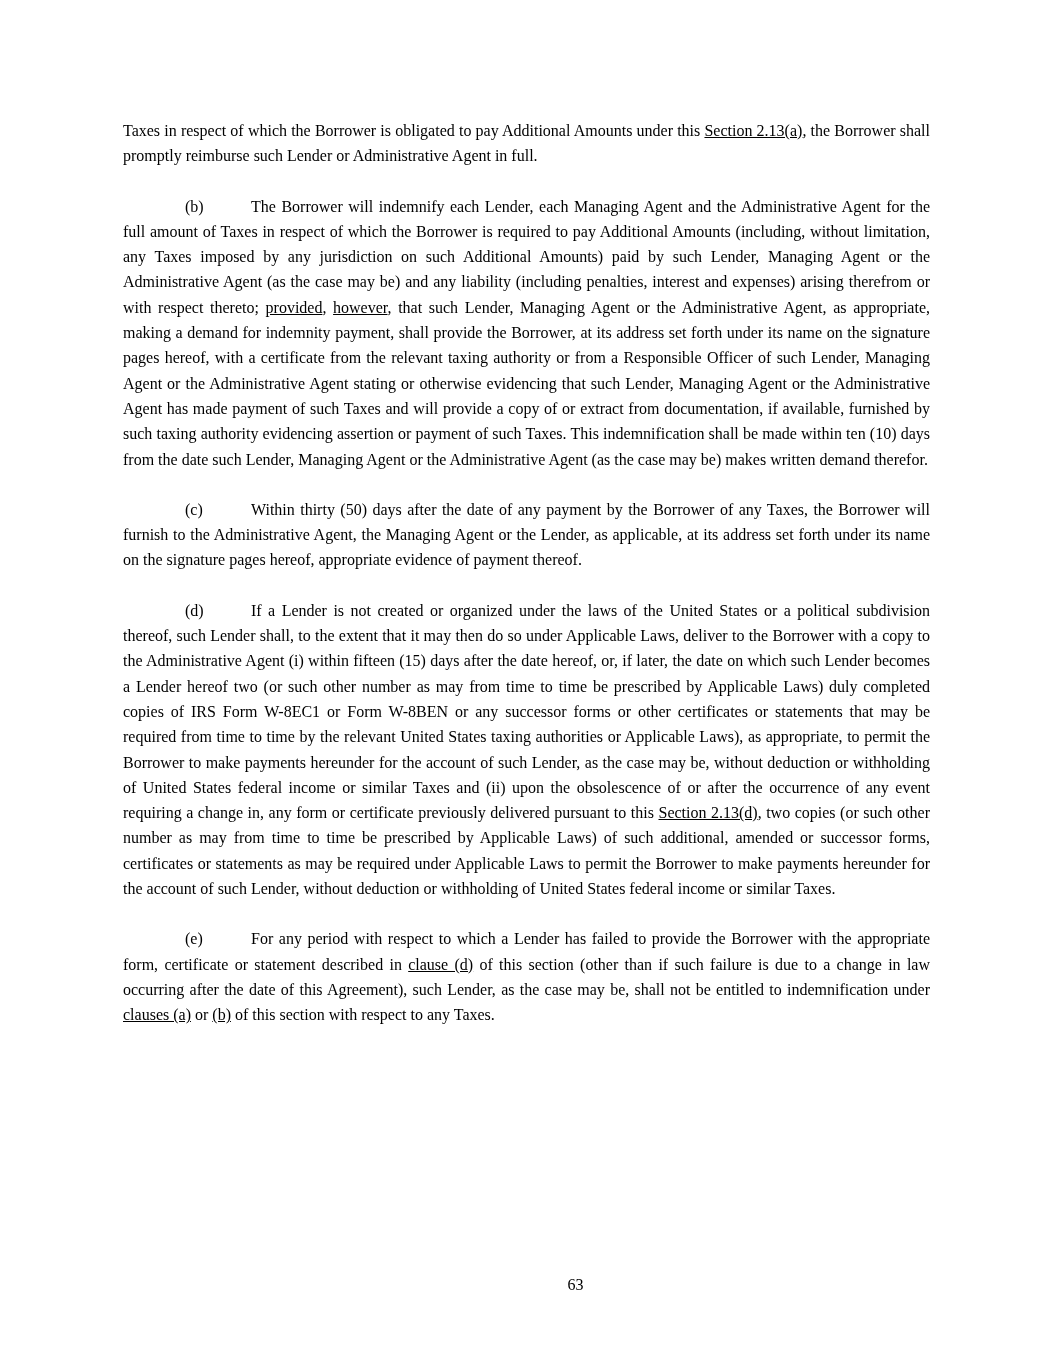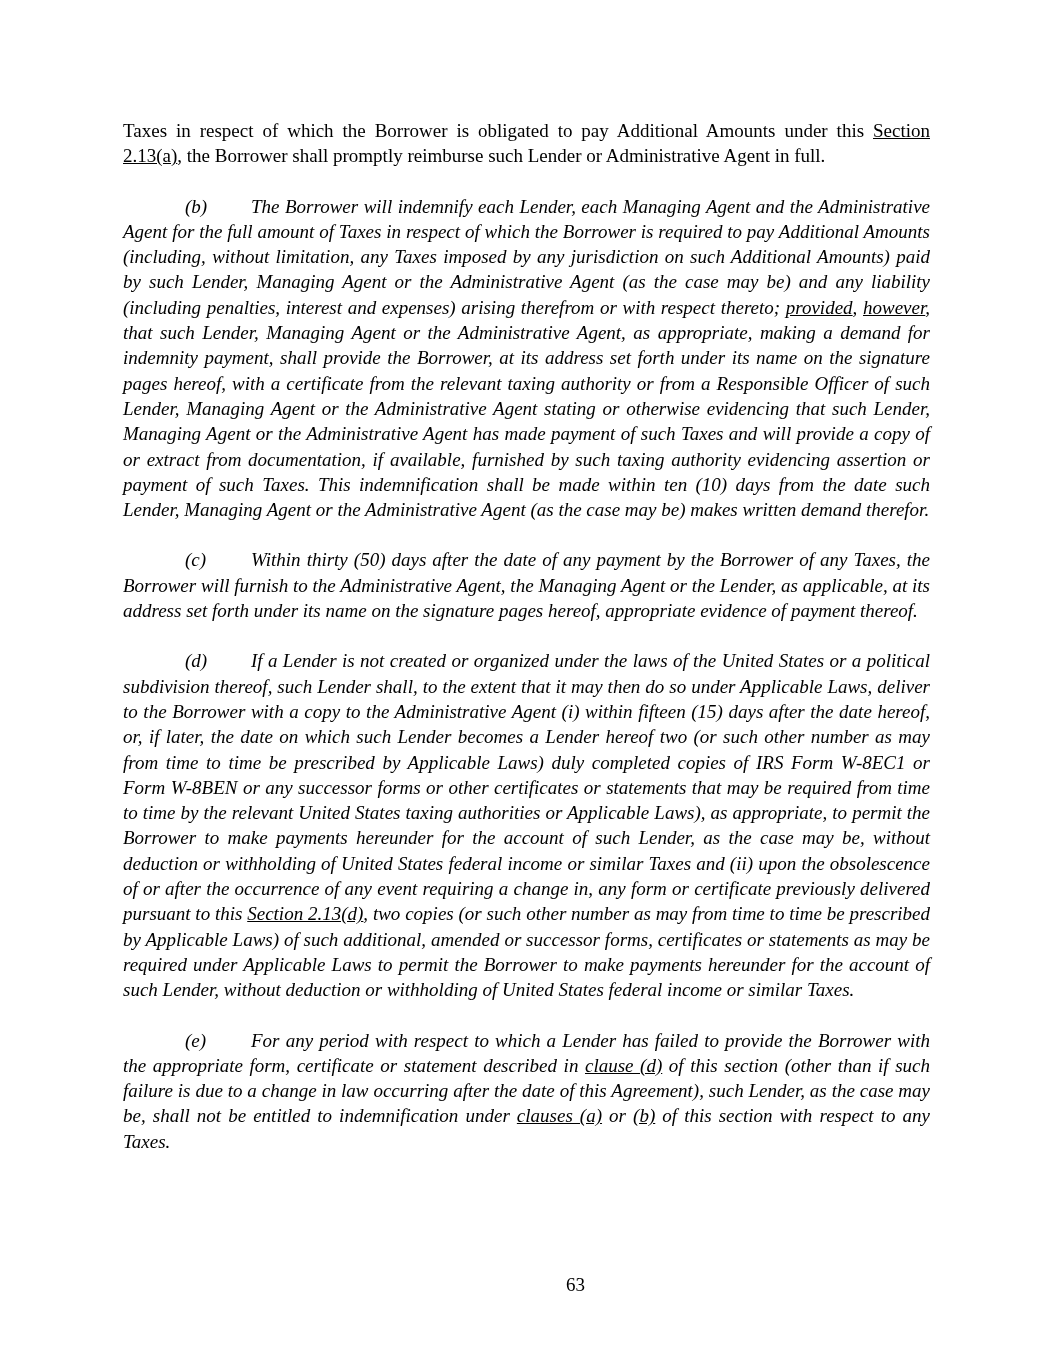--- a/index.html
+++ b/index.html
@@ -8,33 +8,32 @@
     background: #ffffff;
   }
   .page {
     position: relative;
     width: 1055px;
     height: 1365px;
     margin: 0 auto;
     background: #ffffff;
     color: #000000;
     font-family: "Liberation Serif", "DejaVu Serif", serif;
-    font-size: 19px;
+    font-size: 16px;
     line-height: 25.3px;
     box-sizing: border-box;
     padding: 118px 125px 0 123px;
     overflow: hidden;
   }
   .doc-body p.para {
     margin: 0 0 25px 0;
     text-align: justify;
   }
   .doc-body p.para.indented {
     text-indent: 62px;
-    font-style: italic;
   }
   .para-label {
     display: inline-block;
     width: 66px;
     text-indent: 0;
   }
   .u {
     text-decoration: underline;
   }
   .page-number {

